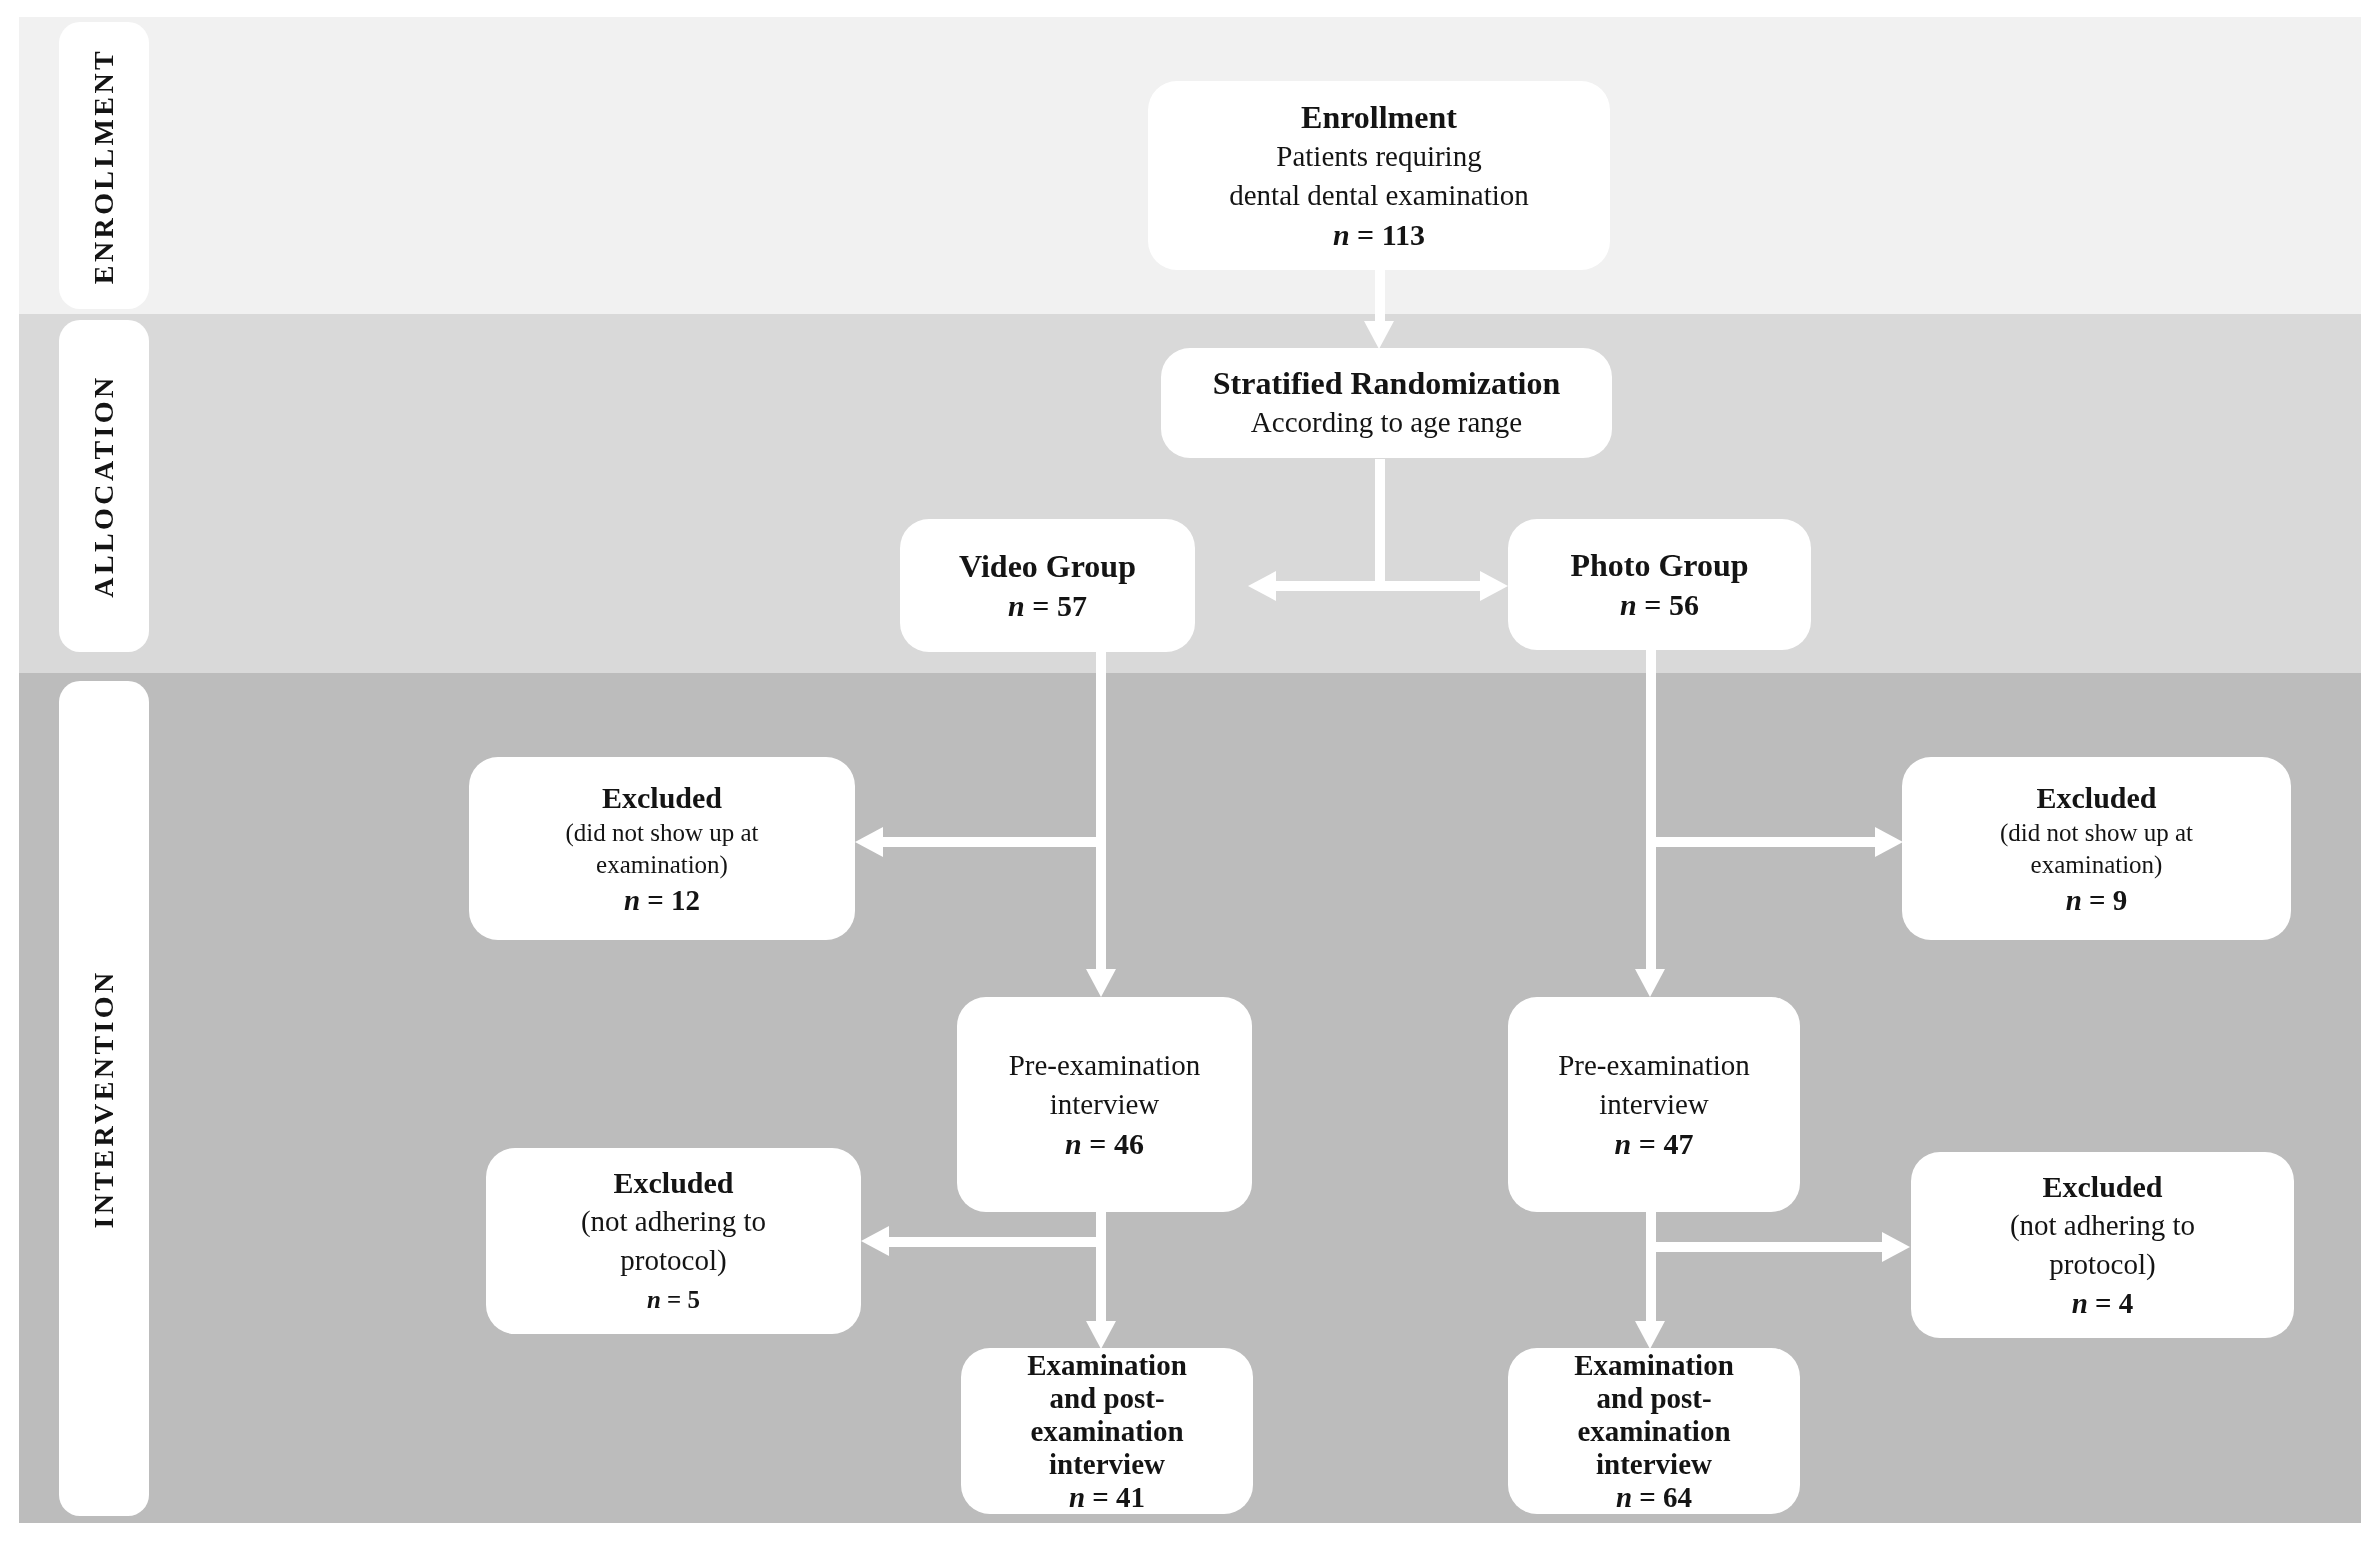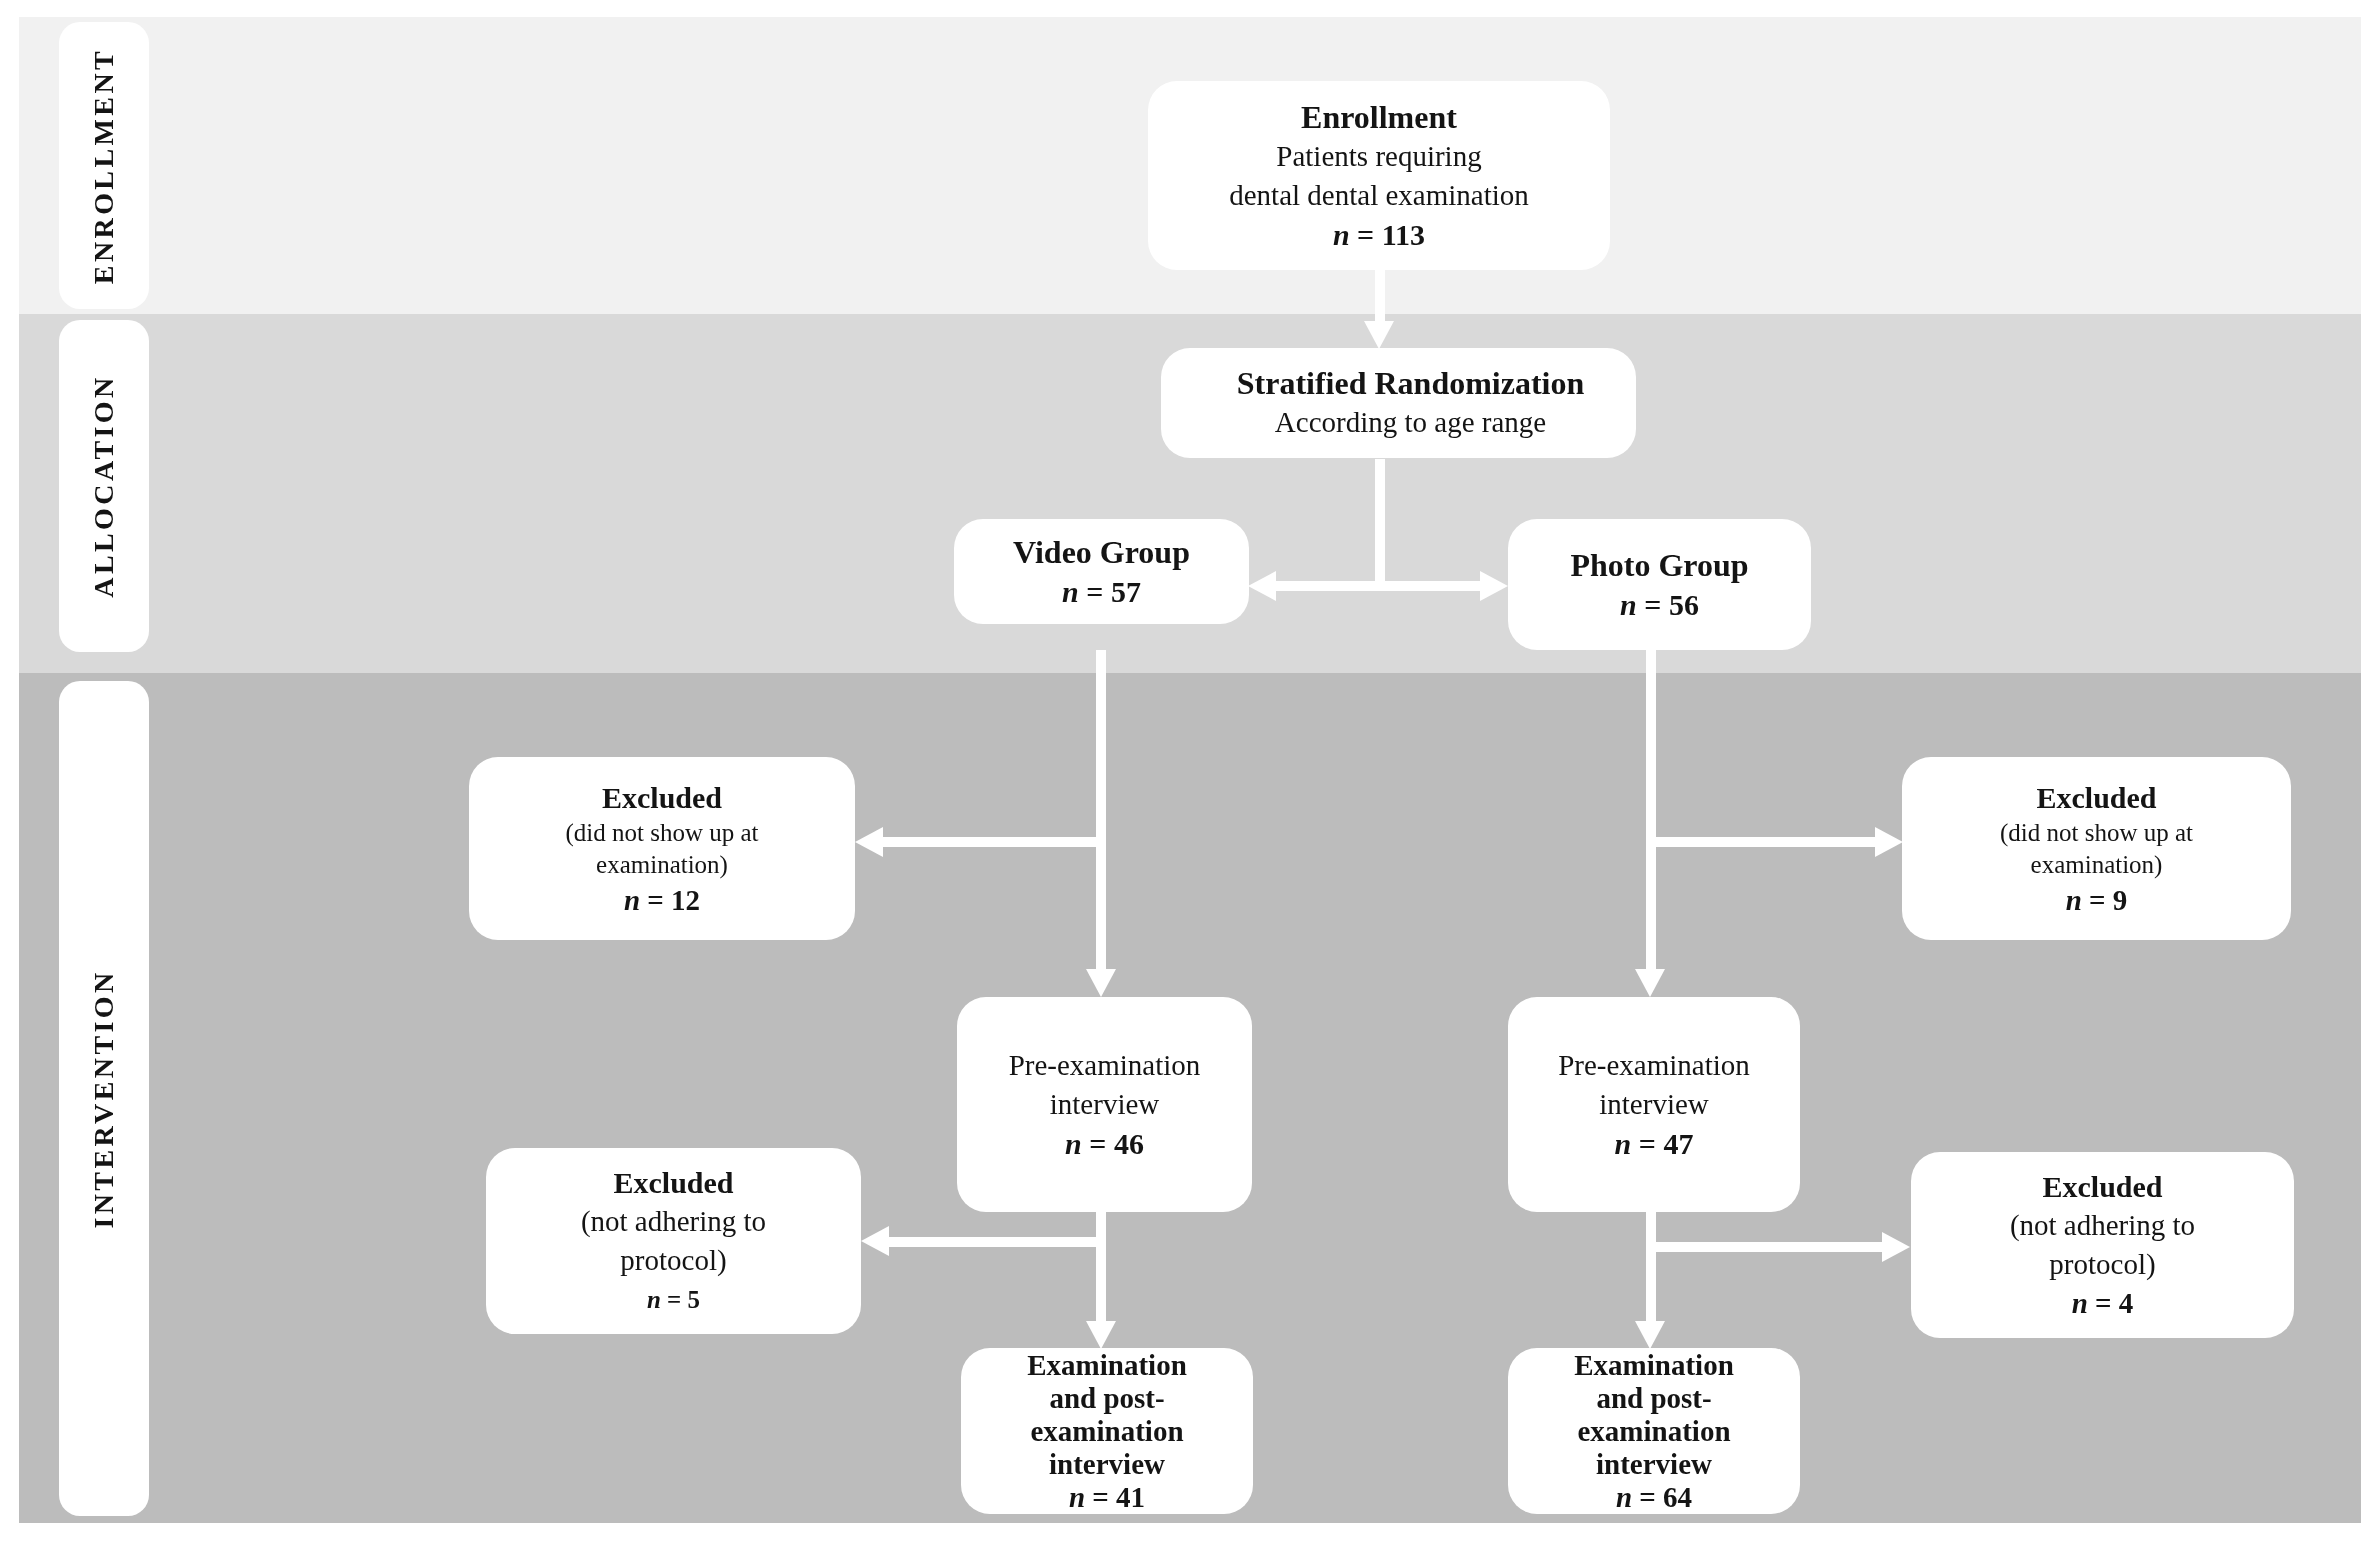--- a/index.html
+++ b/index.html
@@ -34,22 +34,22 @@
   .box{
     position:absolute;background:#ffffff;border-radius:29px;
     display:flex;flex-direction:column;align-items:center;justify-content:center;
     text-align:center;line-height:39px;font-size:29px;color:#141414;
   }
   .box .ttl{font-weight:bold;font-size:32px;}
   .box .nline{font-weight:bold;font-size:30px;}
   .box .nvar{font-style:italic;font-weight:bold;}
   .box .small{font-size:25px;line-height:32px;}
   .box-enrollment{left:1148px;top:81px;width:462px;height:189px;}
-  .box-randomization{left:1161px;top:348px;width:451px;height:110px;padding-left:24px;}
-  .box-video-group{left:954px;top:519px;width:295px;height:105px;}
+  .box-randomization{left:1161px;top:348px;width:451px;height:110px;}
+  .box-video-group{left:900px;top:519px;width:295px;height:133px;}
   .box-photo-group{left:1508px;top:519px;width:303px;height:131px;}
   .box-video-excluded-noshow{left:469px;top:757px;width:386px;height:183px;}
   .box-photo-excluded-noshow{left:1902px;top:757px;width:389px;height:183px;}
   .box-video-pre-exam{left:957px;top:997px;width:295px;height:215px;}
   .box-photo-pre-exam{left:1508px;top:997px;width:292px;height:215px;}
   .box-video-excluded-protocol{left:486px;top:1148px;width:375px;height:186px;}
   .box-photo-excluded-protocol{left:1911px;top:1152px;width:383px;height:186px;}
   .box-video-post-exam{left:961px;top:1348px;width:292px;height:166px;line-height:33px;font-weight:bold;}
   .box-photo-post-exam{left:1508px;top:1348px;width:292px;height:166px;line-height:33px;font-weight:bold;}
   .box-video-post-exam .nline,.box-photo-post-exam .nline{font-size:29px;}

